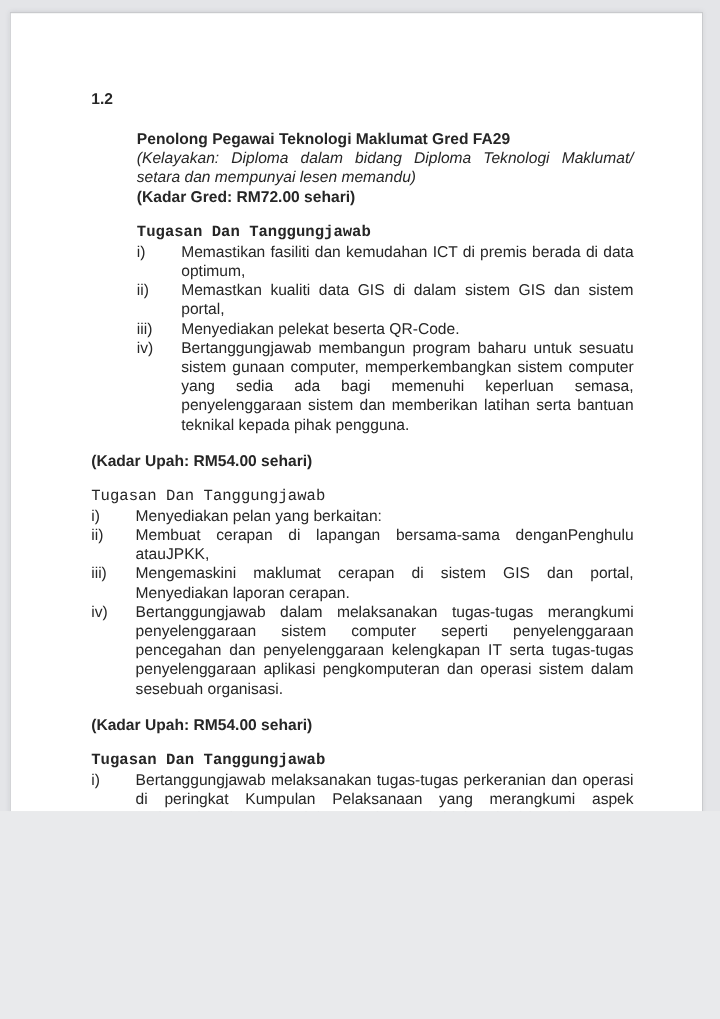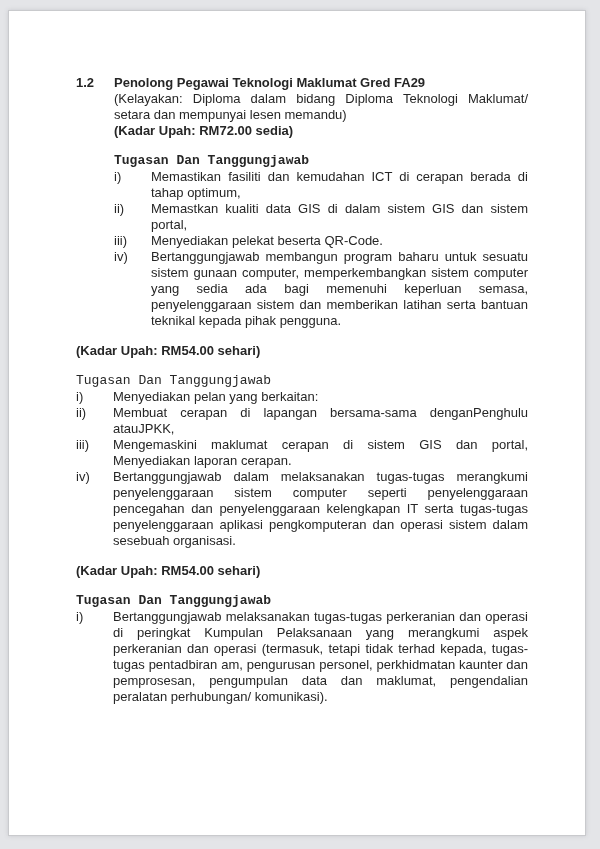--- a/index.html
+++ b/index.html
@@ -4,21 +4,21 @@
 <style>
   html, body {
     margin: 0;
     padding: 0;
     background: #e9eaec;
     font-family: "Liberation Sans", sans-serif;
   }
   .photo-frame {
     position: relative;
     width: 600px;
-    height: 849px;
+    height: 676px;
     background: #e4e5e8;
     overflow: hidden;
   }
   .page {
     position: absolute;
     top: 10px;
     left: 8px;
     width: 578px;
     height: 826px;
     background: #ffffff;
@@ -43,23 +43,25 @@
     width: 38px;
     flex: 0 0 38px;
     font-weight: bold;
   }
   .section-body {
     flex: 1;
     min-width: 0;
   }
   .section-title {
     font-weight: bold;
+    margin-top: 33px;
   }
   .qualification {
     text-align: justify;
+    font-style: italic;
   }
   .rate {
     font-weight: bold;
   }
   .duties-heading {
     margin-top: 14px;
     font-family: Liberation Mono, monospace;
   }
   .duties-heading.bold {
     font-weight: bold;
@@ -82,25 +84,25 @@
 
 <div class="photo-frame">
   <div class="page">
     <div class="content">
 
       <div class="section">
         <div class="section-number">1.2</div>
         <div class="section-body">
           <div class="section-title">Penolong Pegawai Teknologi Maklumat Gred FA29</div>
           <div class="qualification">(Kelayakan: Diploma dalam bidang Diploma Teknologi Maklumat/ setara dan mempunyai lesen memandu)</div>
-          <div class="rate">(Kadar Upah: RM72.00 sedia)</div>
+          <div class="rate">(Kadar Gred: RM72.00 sehari)</div>
           <div class="duties-heading bold">Tugasan Dan Tanggungjawab</div>
           <div class="duty">
             <div class="duty-marker">i)</div>
-            <div class="duty-text">Memastikan fasiliti dan kemudahan ICT di cerapan berada di tahap optimum,</div>
+            <div class="duty-text">Memastikan fasiliti dan kemudahan ICT di premis berada di data optimum,</div>
           </div>
           <div class="duty">
             <div class="duty-marker">ii)</div>
             <div class="duty-text">Memastkan kualiti data GIS di dalam sistem GIS dan sistem portal,</div>
           </div>
           <div class="duty">
             <div class="duty-marker">iii)</div>
             <div class="duty-text">Menyediakan pelekat beserta QR-Code.</div>
           </div>
           <div class="duty">

